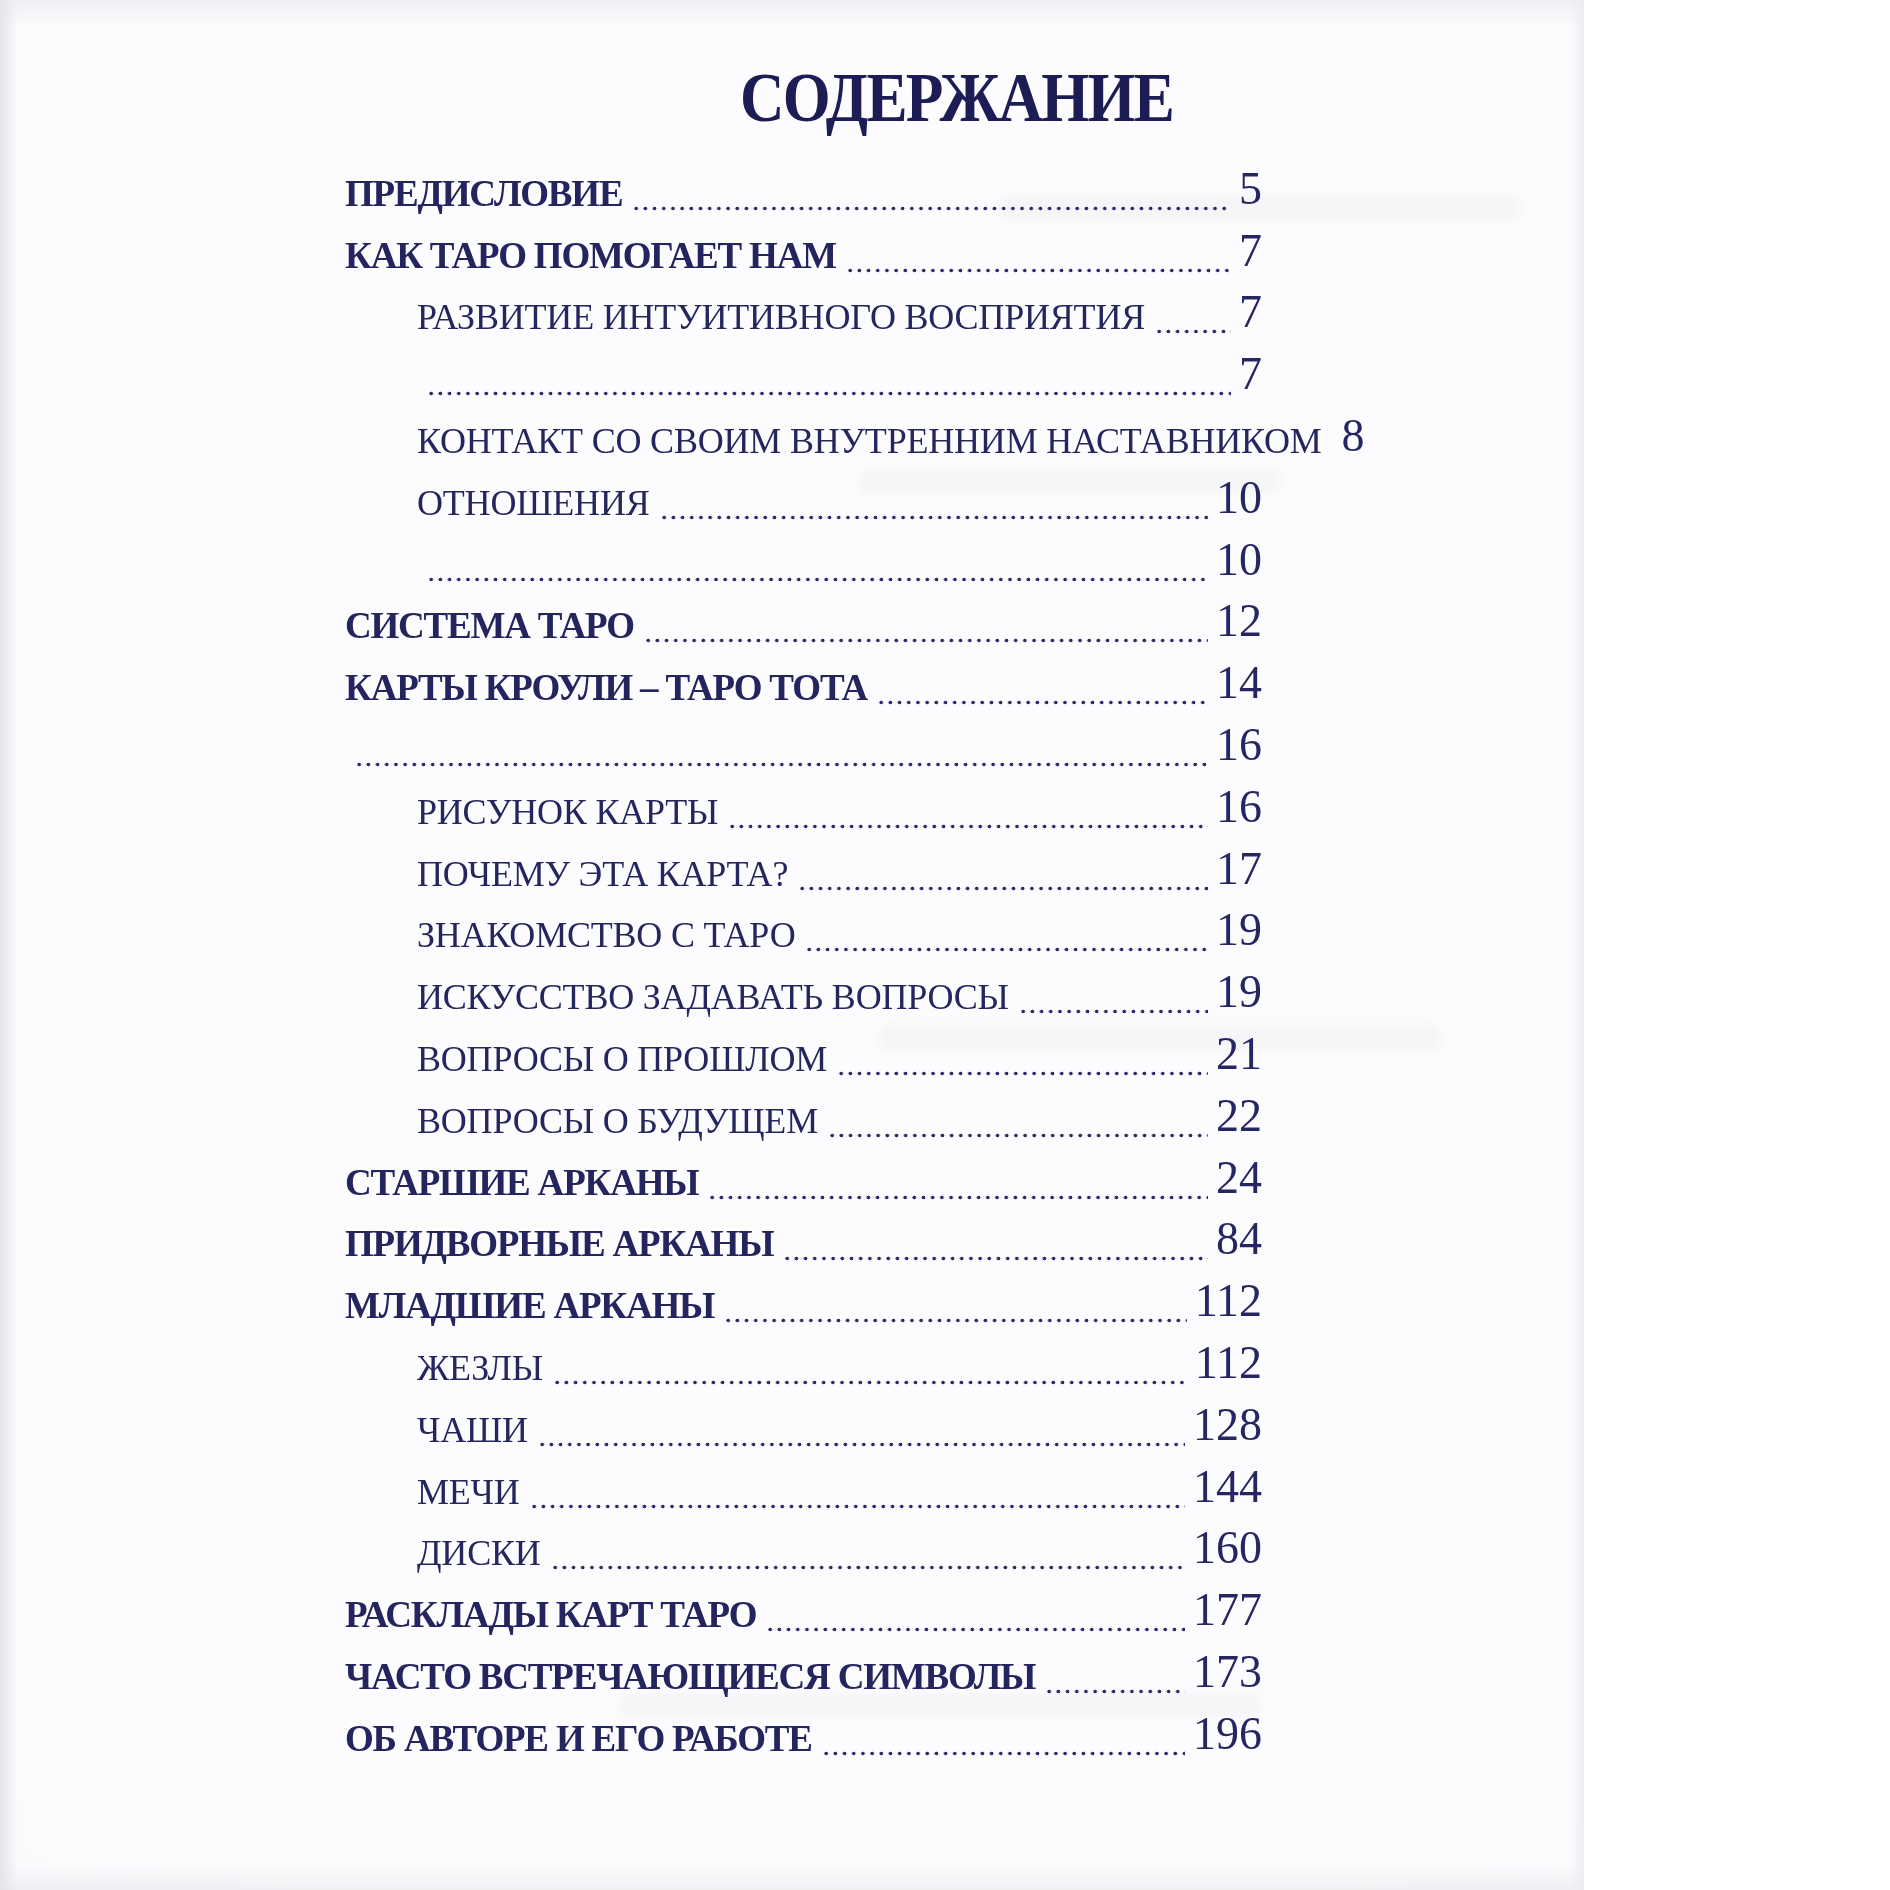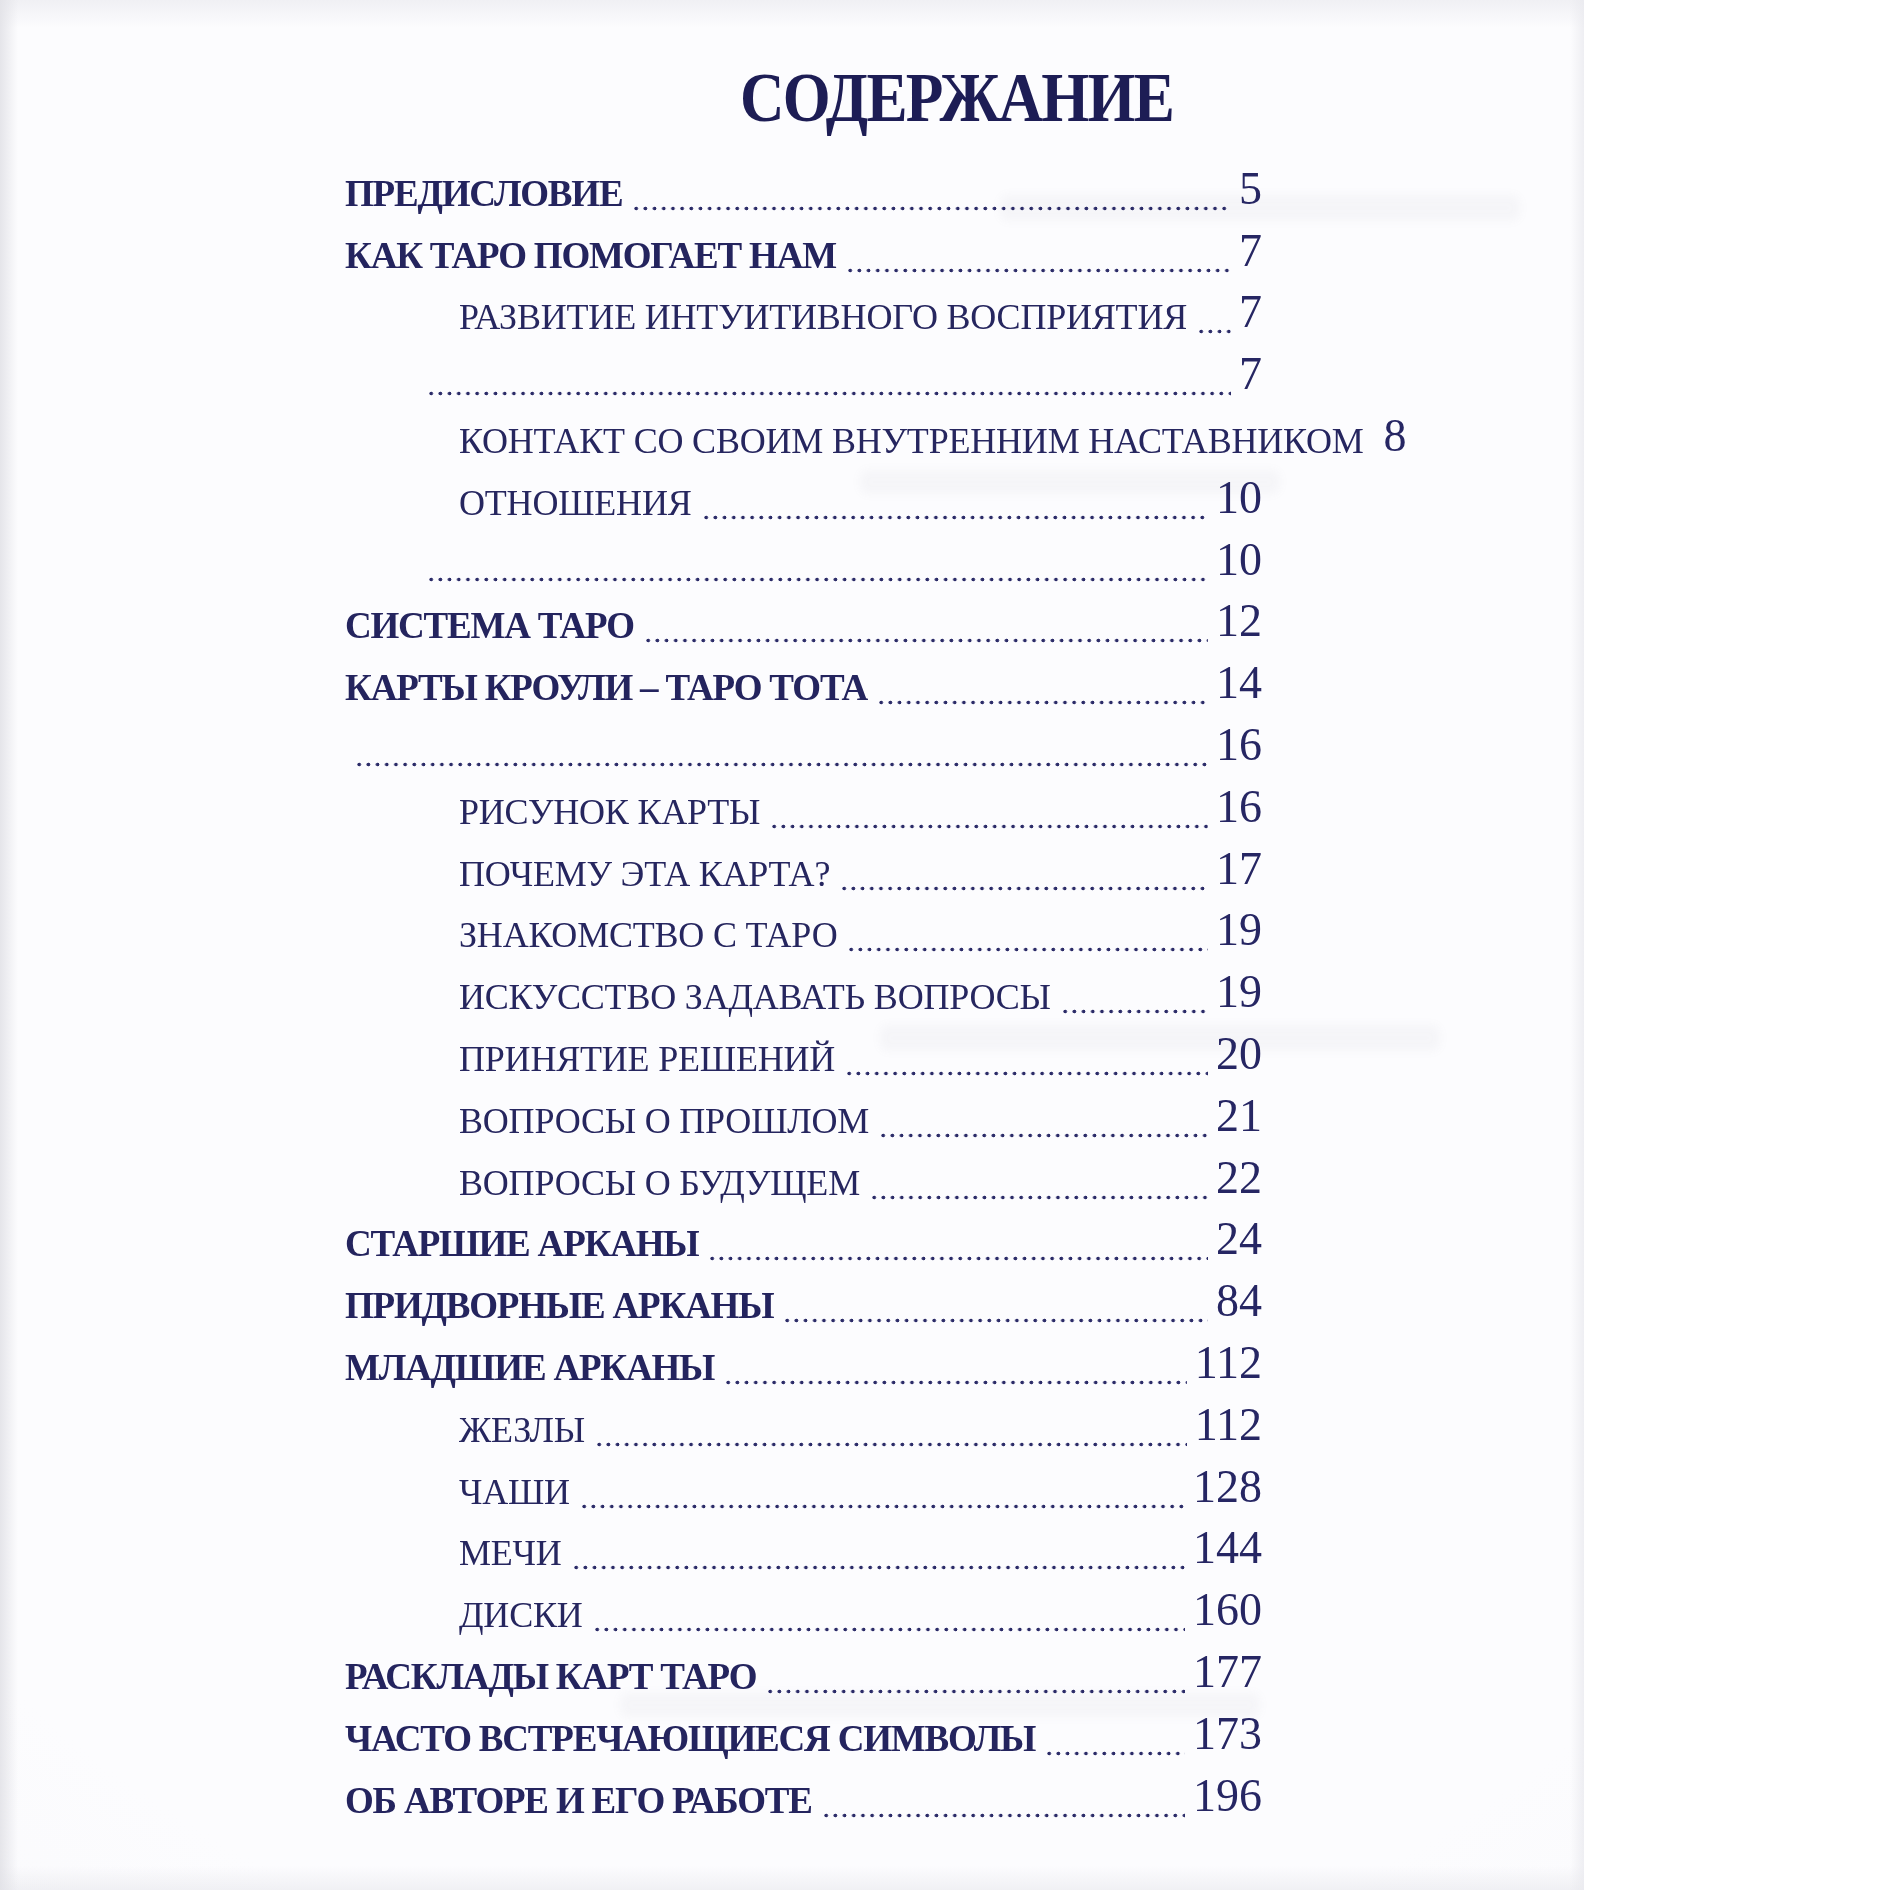--- a/index.html
+++ b/index.html
@@ -39,21 +39,21 @@
     display:flex;align-items:flex-end;
     padding-top:9px;
     white-space:nowrap;
   }
   .row.l2{padding-left:72px;}
   .label{
     font-size:37px;font-weight:bold;color:var(--ink);
     letter-spacing:-1.2px;line-height:1;
   }
   .row.l2 .label{
-    font-weight:normal;font-size:36px;letter-spacing:-0.2px;color:#26265f;margin-left:42px;
+    font-weight:normal;font-size:36px;letter-spacing:-0.2px;color:#26265f;
   }
   .leader{
     flex:1 1 auto;
     height:5px;
     margin:0 8px 1px 12px;
     background-image:radial-gradient(circle at 2.2px 2.5px, var(--dot) 1.55px, rgba(43,43,104,0) 2.15px);
     background-size:9.2px 5px;
     background-repeat:repeat-x;
     background-position:left center;
   }
@@ -141,25 +141,20 @@
       <span class="label">ЗНАКОМСТВО С ТАРО</span>
         <span class="leader"></span>
         <span class="pnum">19</span>
     </div>
     <div class="row l2">
       <span class="label">ИСКУССТВО ЗАДАВАТЬ ВОПРОСЫ</span>
         <span class="leader"></span>
         <span class="pnum">19</span>
     </div>
     <div class="row l2">
-      <span class="label">ПРИНЯТИЕ РЕШЕНИЙ</span>
-        <span class="leader"></span>
-        <span class="pnum">20</span>
-    </div>
-    <div class="row l2">
       <span class="label">ВОПРОСЫ О ПРОШЛОМ</span>
         <span class="leader"></span>
         <span class="pnum">21</span>
     </div>
     <div class="row l2">
       <span class="label">ВОПРОСЫ О БУДУЩЕМ</span>
         <span class="leader"></span>
         <span class="pnum">22</span>
     </div>
     <div class="row">

